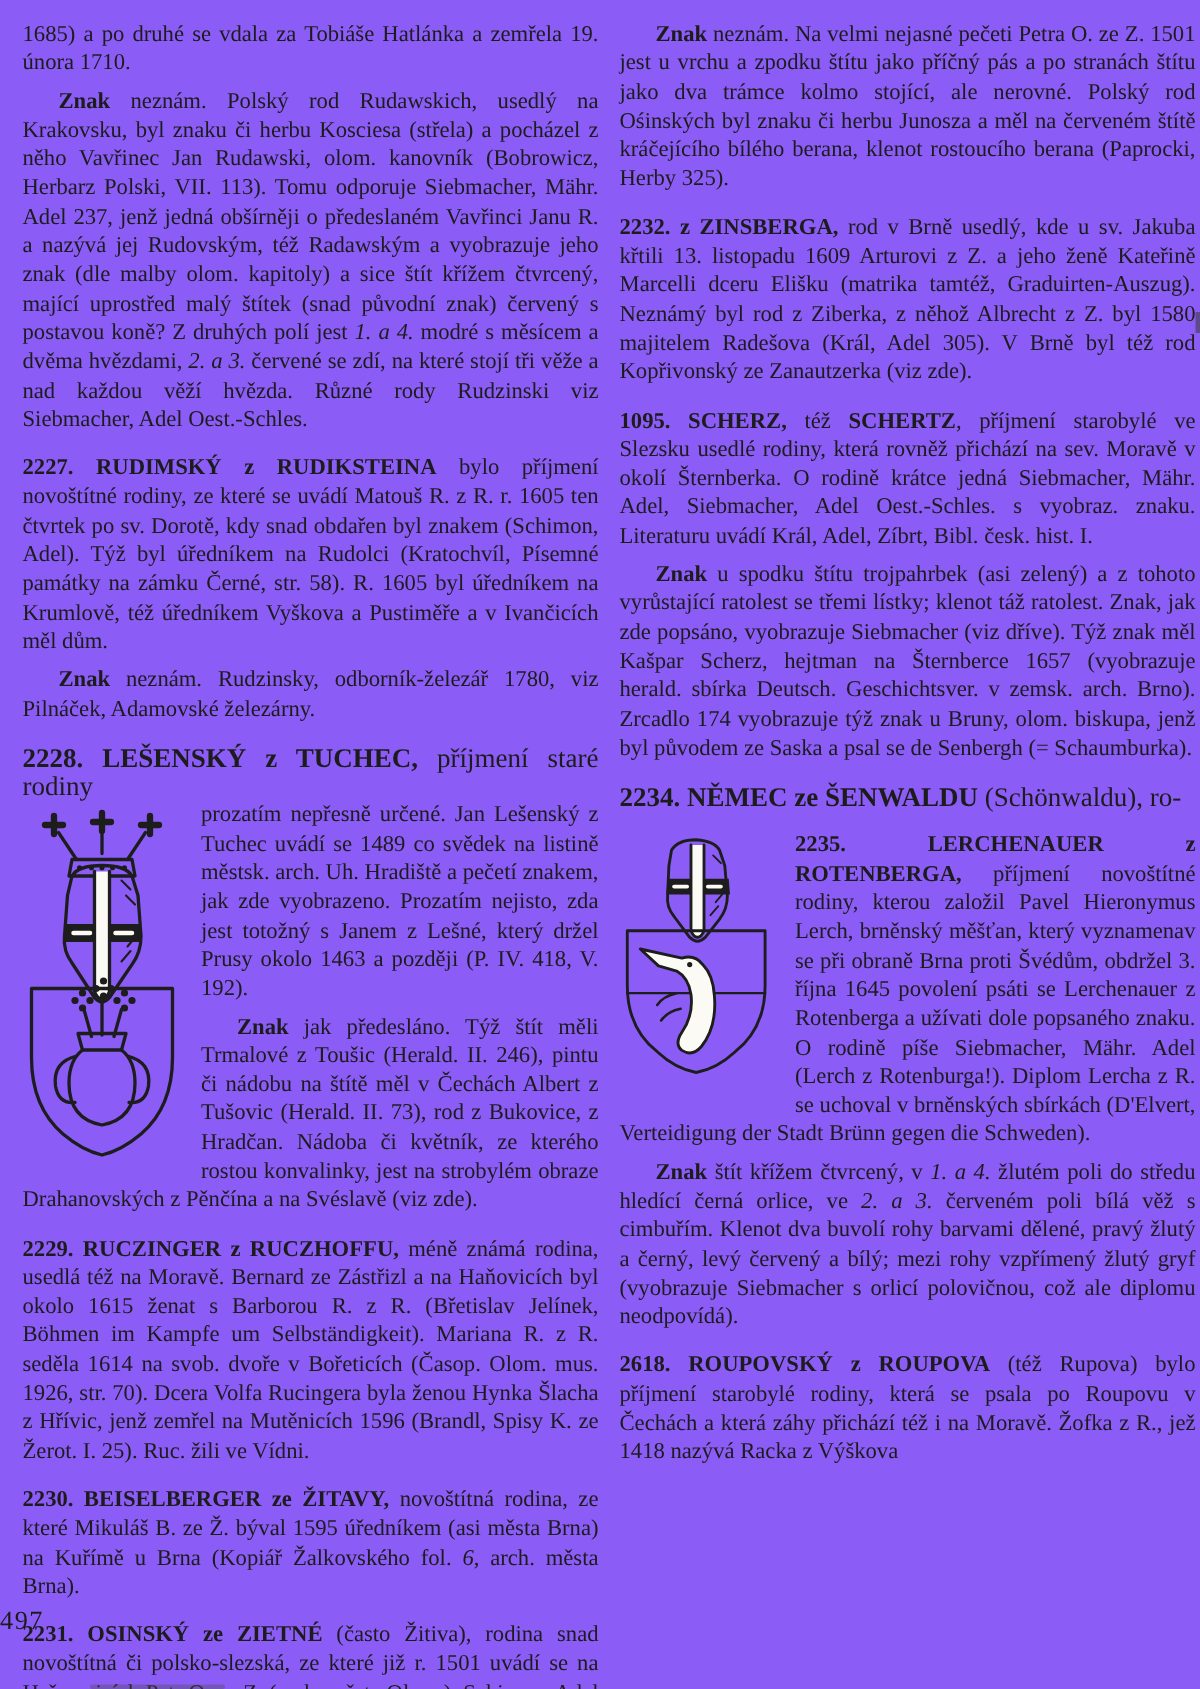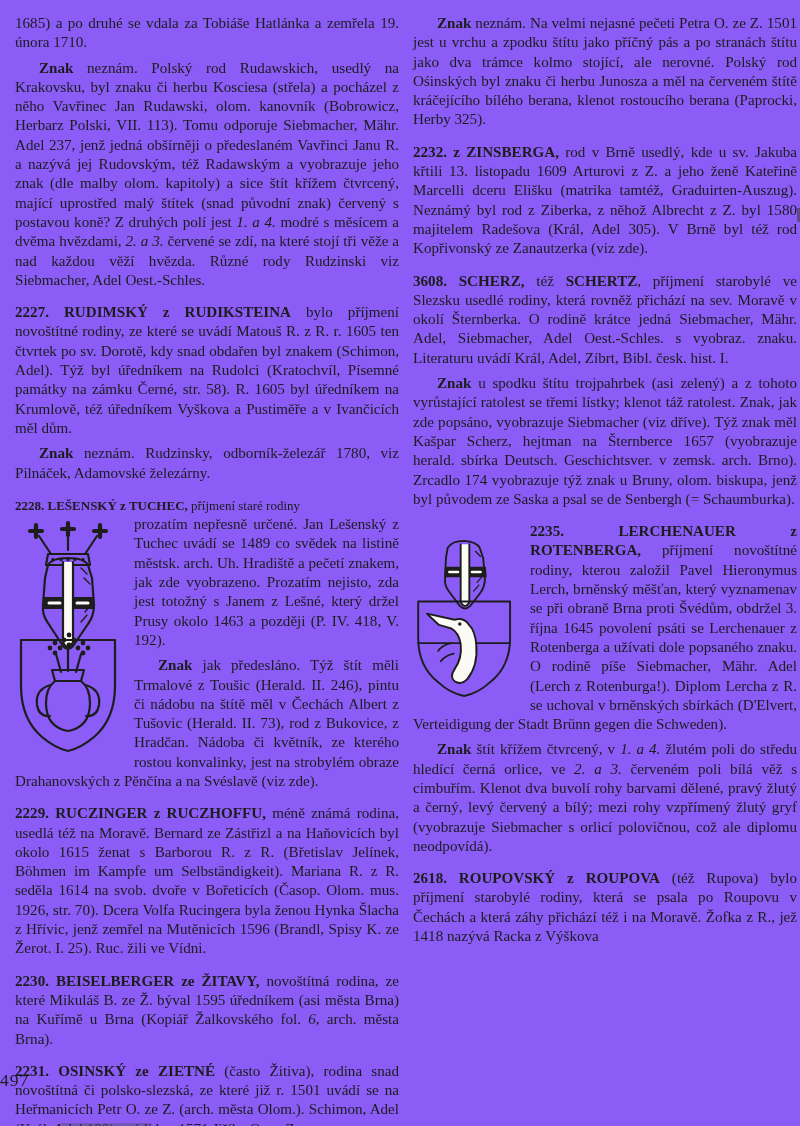--- a/index.html
+++ b/index.html
@@ -14,21 +14,21 @@
   .col{width:384px;}
   .p{
     font-size:15.1px;line-height:19.3px;
     text-align:justify;
     text-indent:24px;
     margin:0;
   }
   .p.noindent{text-indent:0;}
   .p + .p{margin-top:6px;}
   .entry{margin-top:13px;}
-  .head{font-size:13px;line-height:19.3px;text-align:justify;text-indent:0;}
+  .head{font-size:18px;line-height:19.3px;text-align:justify;text-indent:0;}
   .b{font-weight:bold;margin-top:48px;}
   .i{font-style:italic;}
   .crest{float:left;margin:3px 13px 3px 0;}
   .crest svg{display:block;}
   .entry-body{overflow:visible;}
   .pageno{
     position:absolute;left:0;top:1070px;width:800px;
     font-size:17.5px;letter-spacing:1px;
   }
   .artifact-a{position:absolute;right:0px;top:208px;width:3px;height:14px;background:#3a3a3a;opacity:.55;}
@@ -124,25 +124,26 @@
     </div>
 
     <div class="col">
       <div class="p"><span class="b">Znak</span><span> neznám. Na velmi nejasné pečeti Petra O. ze Z. 1501 jest u vrchu a zpodku štítu jako příčný pás a po stranách štítu jako dva trámce kolmo stojící, ale nerovné. Polský rod Ośinských byl znaku či herbu Junosza a měl na červeném štítě kráčejícího bílého berana, klenot rostoucího berana (Paprocki, Herby 325).</span></div>
 
       <div class="entry">
         <div class="p noindent"><span class="b">2232. z ZINSBERGA,</span><span> rod v Brně usedlý, kde u sv. Jakuba křtili 13. listopadu 1609 Arturovi z Z. a jeho ženě Kateřině Marcelli dceru Elišku (matrika tamtéž, Graduirten-Auszug). Neznámý byl rod z Ziberka, z něhož Albrecht z Z. byl 1580 majitelem Radešova (Král, Adel 305). V Brně byl též rod Kopřivonský ze Zanautzerka (viz zde).</span></div>
       </div>
 
       <div class="entry">
-        <div class="p noindent"><span class="b">3608. SCHERZ,</span><span> též </span><span class="b">SCHERTZ</span><span>, příjmení starobylé ve Slezsku usedlé rodiny, která rovněž přichází na sev. Moravě v okolí Šternberka. O rodině krátce jedná Siebmacher, Mähr. Adel, Siebmacher, Adel Oest.-Schles. s vyobraz. znaku. Literaturu uvádí Král, Adel, Zíbrt, Bibl. česk. hist. I.</span></div>
+        <div class="p noindent"><span class="b">1095. SCHERZ,</span><span> též </span><span class="b">SCHERTZ</span><span>, příjmení starobylé ve Slezsku usedlé rodiny, která rovněž přichází na sev. Moravě v okolí Šternberka. O rodině krátce jedná Siebmacher, Mähr. Adel, Siebmacher, Adel Oest.-Schles. s vyobraz. znaku. Literaturu uvádí Král, Adel, Zíbrt, Bibl. česk. hist. I.</span></div>
         <div class="p"><span class="b">Znak</span><span> u spodku štítu trojpahrbek (asi zelený) a z tohoto vyrůstající ratolest se třemi lístky; klenot táž ratolest. Znak, jak zde popsáno, vyobrazuje Siebmacher (viz dříve). Týž znak měl Kašpar Scherz, hejtman na Šternberce 1657 (vyobrazuje herald. sbírka Deutsch. Geschichtsver. v zemsk. arch. Brno). Zrcadlo 174 vyobrazuje týž znak u Bruny, olom. biskupa, jenž byl původem ze Saska a psal se de Senbergh (= Schaumburka).</span></div>
       </div>
 
       <div class="entry">
+        <div class="head"><span class="b">2234. NĚMEC ze ŠENWALDU</span><span> (Schönwaldu), ro-</span></div>
         <div class="entry-body">
           <div class="crest">
             <svg width="104" height="186" viewBox="0 0 120 186" fill="none" stroke="#1d1d1d" stroke-width="2.2" stroke-linecap="round" stroke-linejoin="round">
 
               <path d="M40,12 Q45,4 59,4 Q73,5 77,12 L81,24 L83,47 Q83,57 77,65 L66,79 Q60,85 54,79 L42,63 Q36,56 37,47 L38,24 Z"></path>
               <path d="M37,34 H84 L85,46 H36 Z" fill="#1d1d1d" stroke="none"></path>
               <path d="M42,40 H52 M68,40 H78" stroke="#fbfaf5" stroke-width="3"></path>
               <path d="M55,8 V74 Q57,79 60,79 Q63,79 65,74 V8" fill="#fbfaf5"></path>
               <path d="M72,16 L78,22 M74,52 L79,46 M70,62 L76,55" stroke-width="1.4"></path>
 

